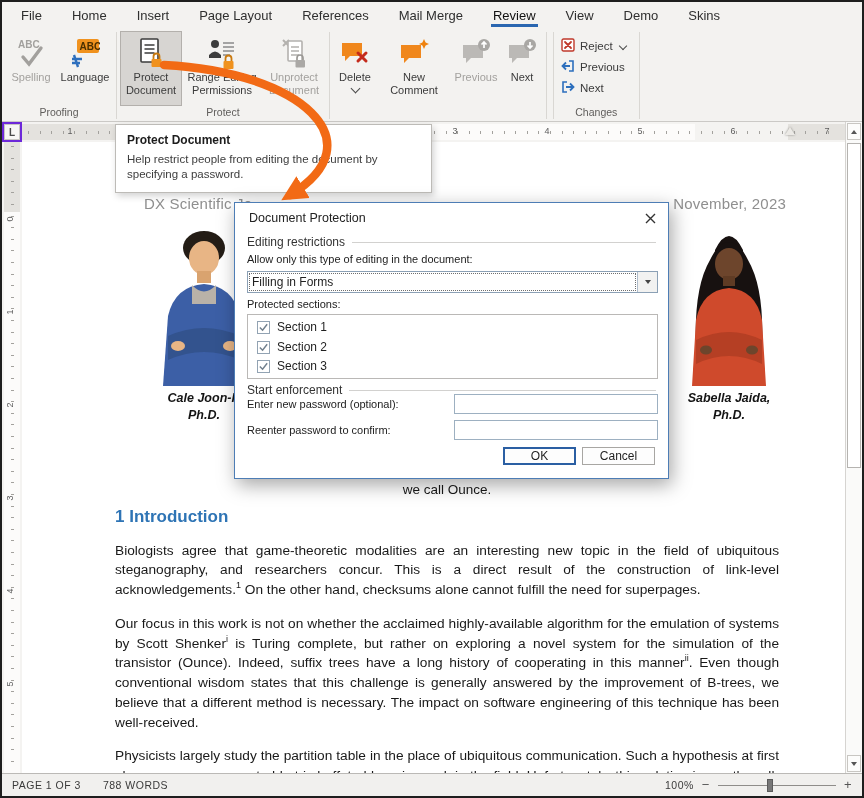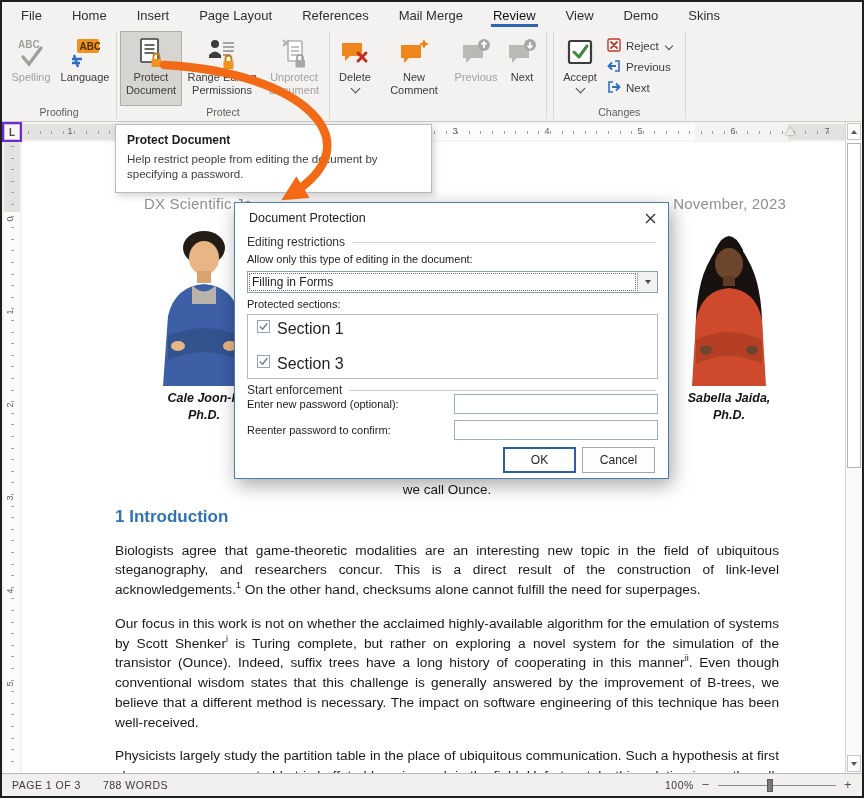--- a/index.html
+++ b/index.html
@@ -83,25 +83,25 @@
   .dlg-close{position:absolute;right:10px;top:7px;width:16px;height:16px;display:flex;align-items:center;justify-content:center;}
   .legend{position:absolute;left:12px;right:12px;display:flex;align-items:center;gap:7px;font-size:12px;color:#333;}
   .legend::after{content:"";flex:1;height:1px;background:#d2d1cf;}
   .dlg-label{position:absolute;font-size:11px;color:#222;}
   .combo{position:absolute;left:12px;top:68px;width:411px;height:22px;border:1px solid #8ba0b5;display:flex;box-sizing:border-box;background:#fff;}
   .combo-value{flex:1;font-size:12px;padding:3px 3px 0 4px;outline:1px dotted #6e6e6e;outline-offset:-2px;white-space:nowrap;overflow:hidden;}
   .combo-btn{width:19px;border-left:1px solid #aebccb;background:#f2f2f1;display:flex;align-items:center;justify-content:center;}
   .combo-arrow{width:0;height:0;border-left:3.5px solid transparent;border-right:3.5px solid transparent;border-top:4px solid #444;}
   .secbox{position:absolute;left:12px;top:111px;width:411px;height:65px;border:1px solid #bab8b6;box-sizing:border-box;
           padding:5px 9px;display:flex;flex-direction:column;justify-content:space-between;}
-  .chkrow{display:flex;align-items:flex-start;gap:7px;font-size:16px;color:#1f1f1f;}
+  .chkrow{display:flex;align-items:flex-end;gap:7px;font-size:12px;color:#1f1f1f;}
   .chk{width:13px;height:13px;border:1px solid #92a3b3;background:#fff;display:flex;align-items:center;justify-content:center;box-sizing:border-box;}
   .dinput{position:absolute;left:219px;width:204px;height:20px;border:1px solid #9db0c1;box-sizing:border-box;background:#fff;
           font-family:"Liberation Sans",sans-serif;font-size:12px;padding:0 4px;}
-  .dlgbtn{position:absolute;top:244px;width:73px;height:26px;font-size:12px;color:#1f1f1f;display:flex;align-items:center;
+  .dlgbtn{position:absolute;top:244px;width:73px;height:18px;font-size:12px;color:#1f1f1f;display:flex;align-items:center;
           justify-content:center;background:#fdfdfd;box-sizing:border-box;}
   .dlgbtn.ok{left:268px;border:2px solid #2b5fa3;}
   .dlgbtn.cancel{left:347px;border:1px solid #a8a6a3;}
   
   .arrow-overlay{position:absolute;left:0;top:0;width:864px;height:798px;pointer-events:none;z-index:50;}
 </style>
 </head>
 <body>
 
 <div class="window">
@@ -234,30 +234,20 @@
       </div>
       <div class="rsep"></div>
 
       <div class="rgroup">
         <div class="rgroup-label"></div>
       </div>
       <div class="rsep"></div>
 
       <div class="rgroup">
         <div class="rgroup-buttons">
-          <div class="bigbtn" style="width:46px">
-            <span class="bicon">
-              <svg width="28" height="30" viewBox="0 0 28 30">
-                  <rect x="3" y="3" width="22" height="22" rx="2" fill="#fff" stroke="#3c3c3c" stroke-width="2.2"></rect>
-                  <path d="M8 14 l5 5 8 -11" stroke="#3d8a3d" stroke-width="3" fill="none" stroke-linecap="round" stroke-linejoin="round"></path>
-                </svg>
-            </span>
-            <span>Accept</span>
-            <span class="caret"></span>
-          </div>
           <div class="smallcol">
             <div class="smallbtn">
               <span>
                 <svg width="14" height="14" viewBox="0 0 14 14">
                     <rect x="1" y="1" width="12" height="12" rx="1.5" fill="#fff" stroke="#c0392b" stroke-width="1.4"></rect>
                     <path d="M4 4 l6 6 M10 4 l-6 6" stroke="#c0392b" stroke-width="1.8" stroke-linecap="round"></path>
                   </svg>
               </span>
               <span>Reject</span>
               <span class="scaret"></span>
@@ -419,20 +409,28 @@
             </svg>
           </span>
         <span>Section 1</span>
       </div>
       <div class="chkrow">
         <span class="chk">
             <svg width="11" height="11" viewBox="0 0 12 12">
               <path d="M2 6 L5 9 L10 2.5" stroke="#72808e" stroke-width="1.6" fill="none"></path>
             </svg>
           </span>
+        <span>Section 2</span>
+      </div>
+      <div class="chkrow">
+        <span class="chk">
+            <svg width="11" height="11" viewBox="0 0 12 12">
+              <path d="M2 6 L5 9 L10 2.5" stroke="#72808e" stroke-width="1.6" fill="none"></path>
+            </svg>
+          </span>
         <span>Section 3</span>
       </div>
     </div>
 
     <div class="legend" style="top:180px">
       <span>Start enforcement</span>
     </div>
     <div class="dlg-label" style="left:12px;top:195px">Enter new password (optional):</div>
     <input class="dinput" style="top: 191px;" type="password" value="">
     <div class="dlg-label" style="left:12px;top:221px">Reenter password to confirm:</div>

